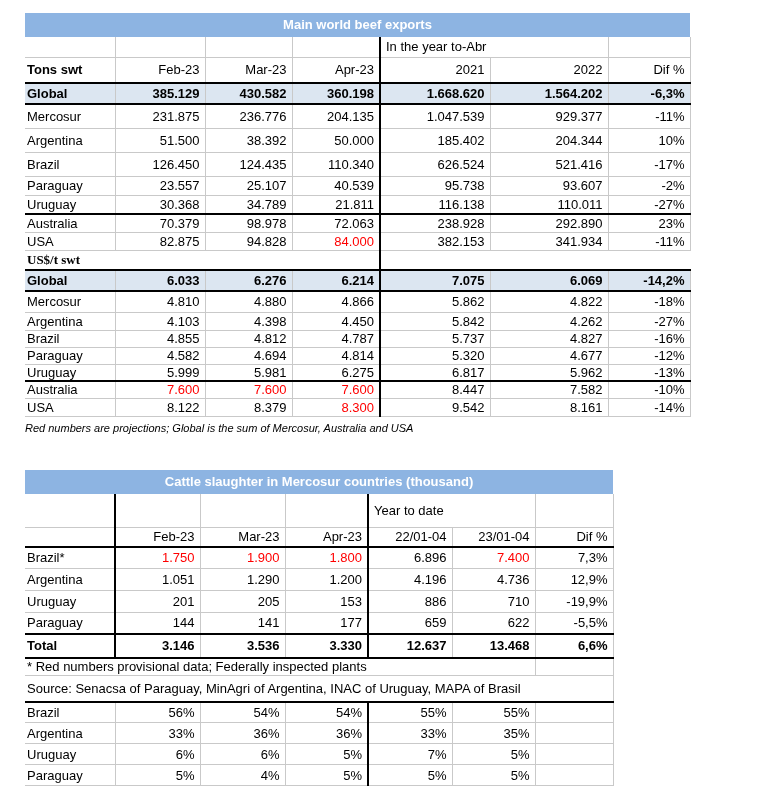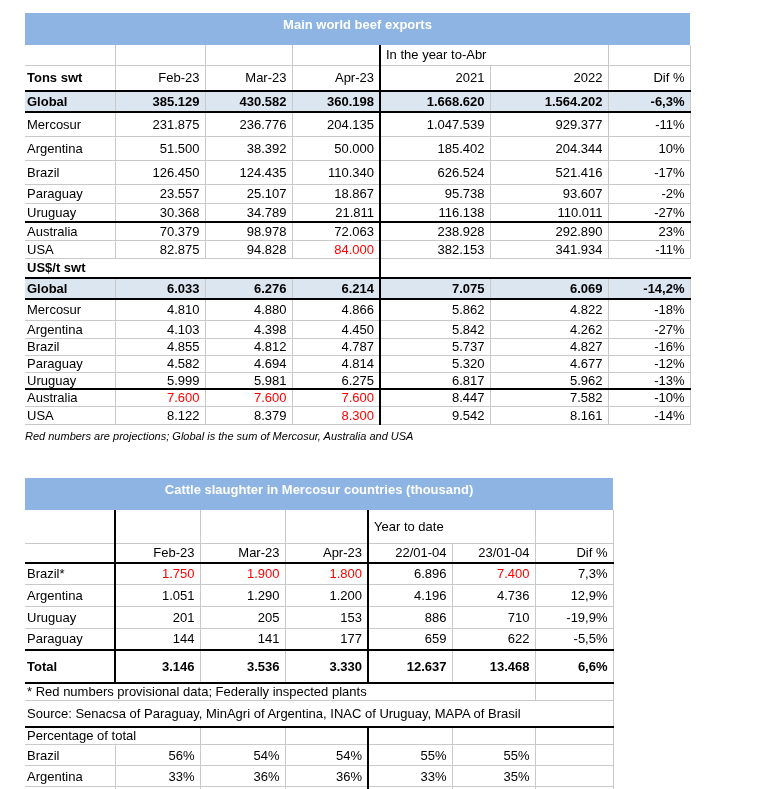--- a/index.html
+++ b/index.html
@@ -8,38 +8,38 @@
   }
   *{box-sizing:border-box;}
   html,body{margin:0;padding:0;}
   body{
     width:765px;height:789px;background:#fff;color:#000;
     font-family:"Liberation Sans","DejaVu Sans",sans-serif;font-size:13px;
     overflow:hidden;
   }
   .page{padding:13px 0 0 25px;}
   .banner{
-    height:32px;line-height:24px;text-align:center;font-weight:bold;
+    height:24px;line-height:24px;text-align:center;font-weight:bold;
     background:var(--banner);color:var(--banner-text);font-size:13px;
   }
   .tbl{border-collapse:collapse;table-layout:fixed;}
   .tbl td{
     padding:0 5px;white-space:nowrap;overflow:visible;
     border-right:1px solid var(--grid);border-bottom:1px solid var(--grid);
     text-align:right;vertical-align:middle;
   }
   .tbl td.lbl{text-align:left;padding:0 2px;}
   .tbl td.bold, tr.bold-row td{font-weight:bold;}
   .tbl td.red{color:var(--red);}
   .tbl td.center{text-align:left;}
   tr.head-row td{border-bottom:2px solid var(--dark);}
   tr.hl td{background:var(--hl);font-weight:bold;border-top:2px solid var(--dark);border-bottom:2px solid var(--dark);}
   tr.rule-below td{border-bottom:2px solid var(--dark);}
   tr.rule-above td{border-top:2px solid var(--dark);}
-  .tbl td.nb{border-right:none;border-bottom:none;}
+  .tbl td.nb{border-right:none;border-bottom:none;font-family:Liberation Serif, serif;}
   .tbl td.vdiv{border-left:2px solid var(--dark);}
   .footnote{font-style:italic;margin:3px 0 0 0;height:18px;line-height:16px;font-size:11px;}
   .gap{height:32px;}
 </style>
 </head>
 <body>
 
 <div class="page">
 
   <div class="banner" style="width:665px">Main world beef exports</div>
@@ -105,21 +105,21 @@
           <td>124.435</td>
           <td>110.340</td>
           <td class="vdiv ">626.524</td>
           <td>521.416</td>
           <td>-17%</td>
         </tr>
         <tr class="data-row" style="height: 19px;">
           <td class="lbl">Paraguay</td>
           <td>23.557</td>
           <td>25.107</td>
-          <td>18.867</td>
+          <td>40.539</td>
           <td class="vdiv ">95.738</td>
           <td>93.607</td>
           <td>-2%</td>
         </tr>
         <tr class="data-row rule-below" style="height: 19px;">
           <td class="lbl">Uruguay</td>
           <td>30.368</td>
           <td>34.789</td>
           <td>21.811</td>
           <td class="vdiv ">116.138</td>
@@ -291,44 +291,36 @@
         </tr>
         <tr class="data-row" style="height: 21px;">
           <td class="lbl">Paraguay</td>
           <td class="vdiv ">144</td>
           <td>141</td>
           <td>177</td>
           <td class="vdiv ">659</td>
           <td>622</td>
           <td>-5,5%</td>
         </tr>
-        <tr class="data-row bold-row rule-above rule-below" style="height: 33px;">
+        <tr class="data-row bold-row rule-above rule-below" style="height: 24px;">
           <td class="lbl">Total</td>
           <td class="vdiv ">3.146</td>
           <td>3.536</td>
           <td>3.330</td>
           <td class="vdiv ">12.637</td>
           <td>13.468</td>
           <td>6,6%</td>
         </tr>
         <tr class="note-row" style="height: 18px;">
           <td class="lbl" colspan="6">* Red numbers provisional data; Federally inspected plants</td>
           <td></td>
         </tr>
         <tr class="note-row rule-below" style="height: 26px;">
           <td class="lbl" colspan="7">Source: Senacsa of Paraguay, MinAgri of Argentina, INAC of Uruguay, MAPA of Brasil</td>
         </tr>
-        <tr class="pct-label-row" style="height: 18px;">
-          <td class="lbl" colspan="2">Percentage of total</td>
-          <td></td>
-          <td></td>
-          <td class="vdiv"></td>
-          <td></td>
-          <td></td>
-        </tr>
         <tr class="data-row pct-row" style="height: 21px;">
           <td class="lbl">Brazil</td>
           <td>56%</td>
           <td>54%</td>
           <td>54%</td>
           <td class="vdiv ">55%</td>
           <td>55%</td>
           <td></td>
         </tr>
         <tr class="data-row pct-row" style="height: 21px;">

